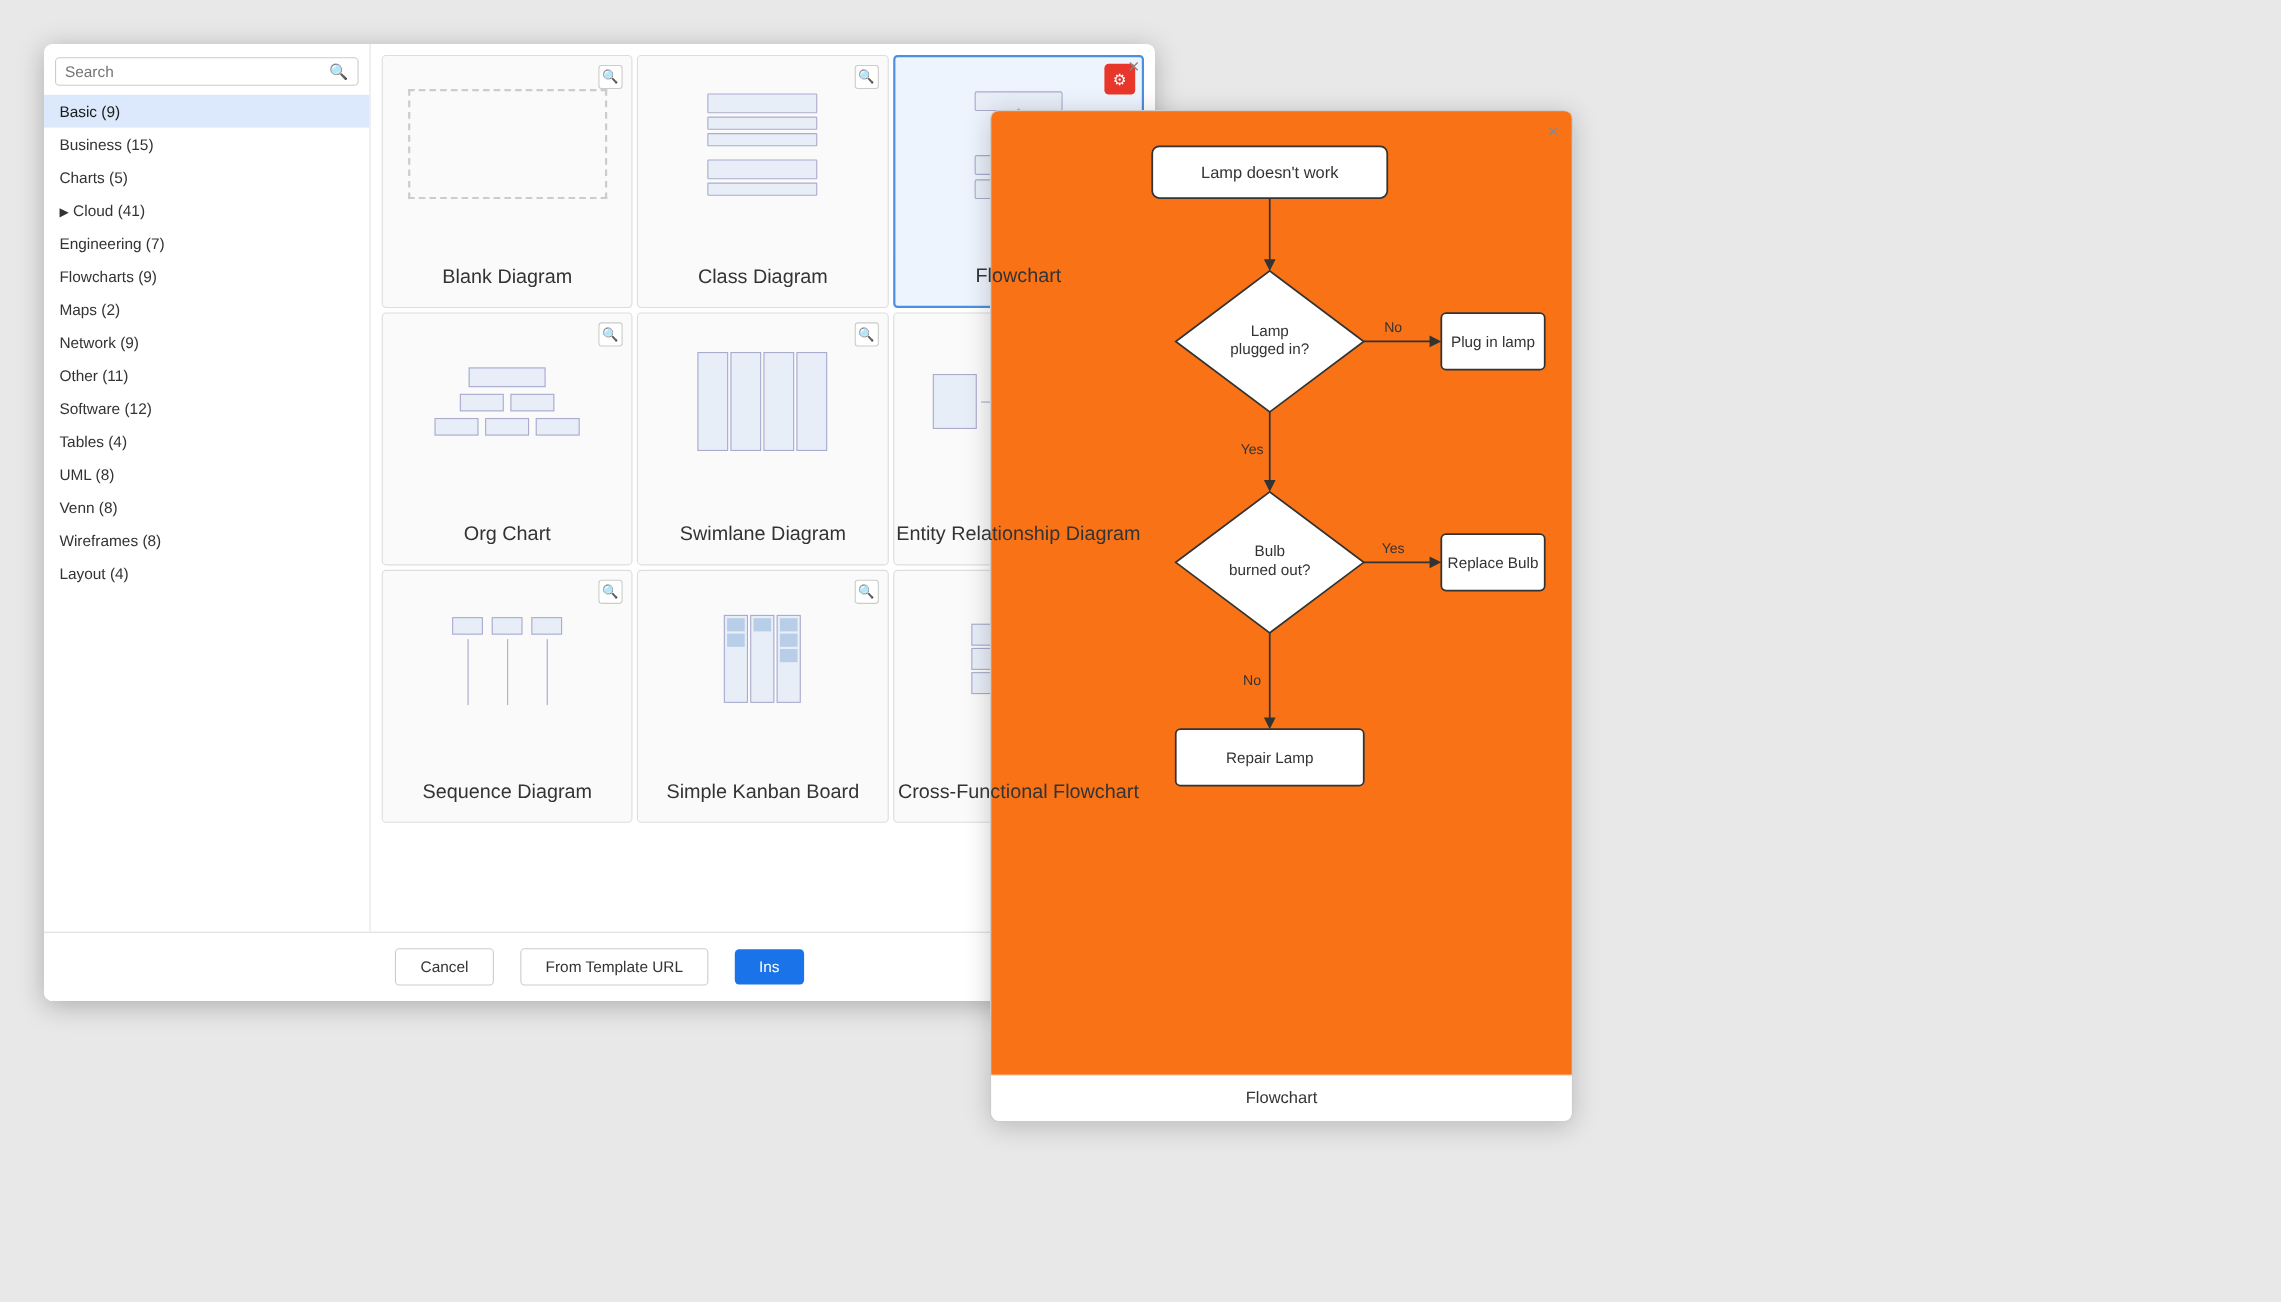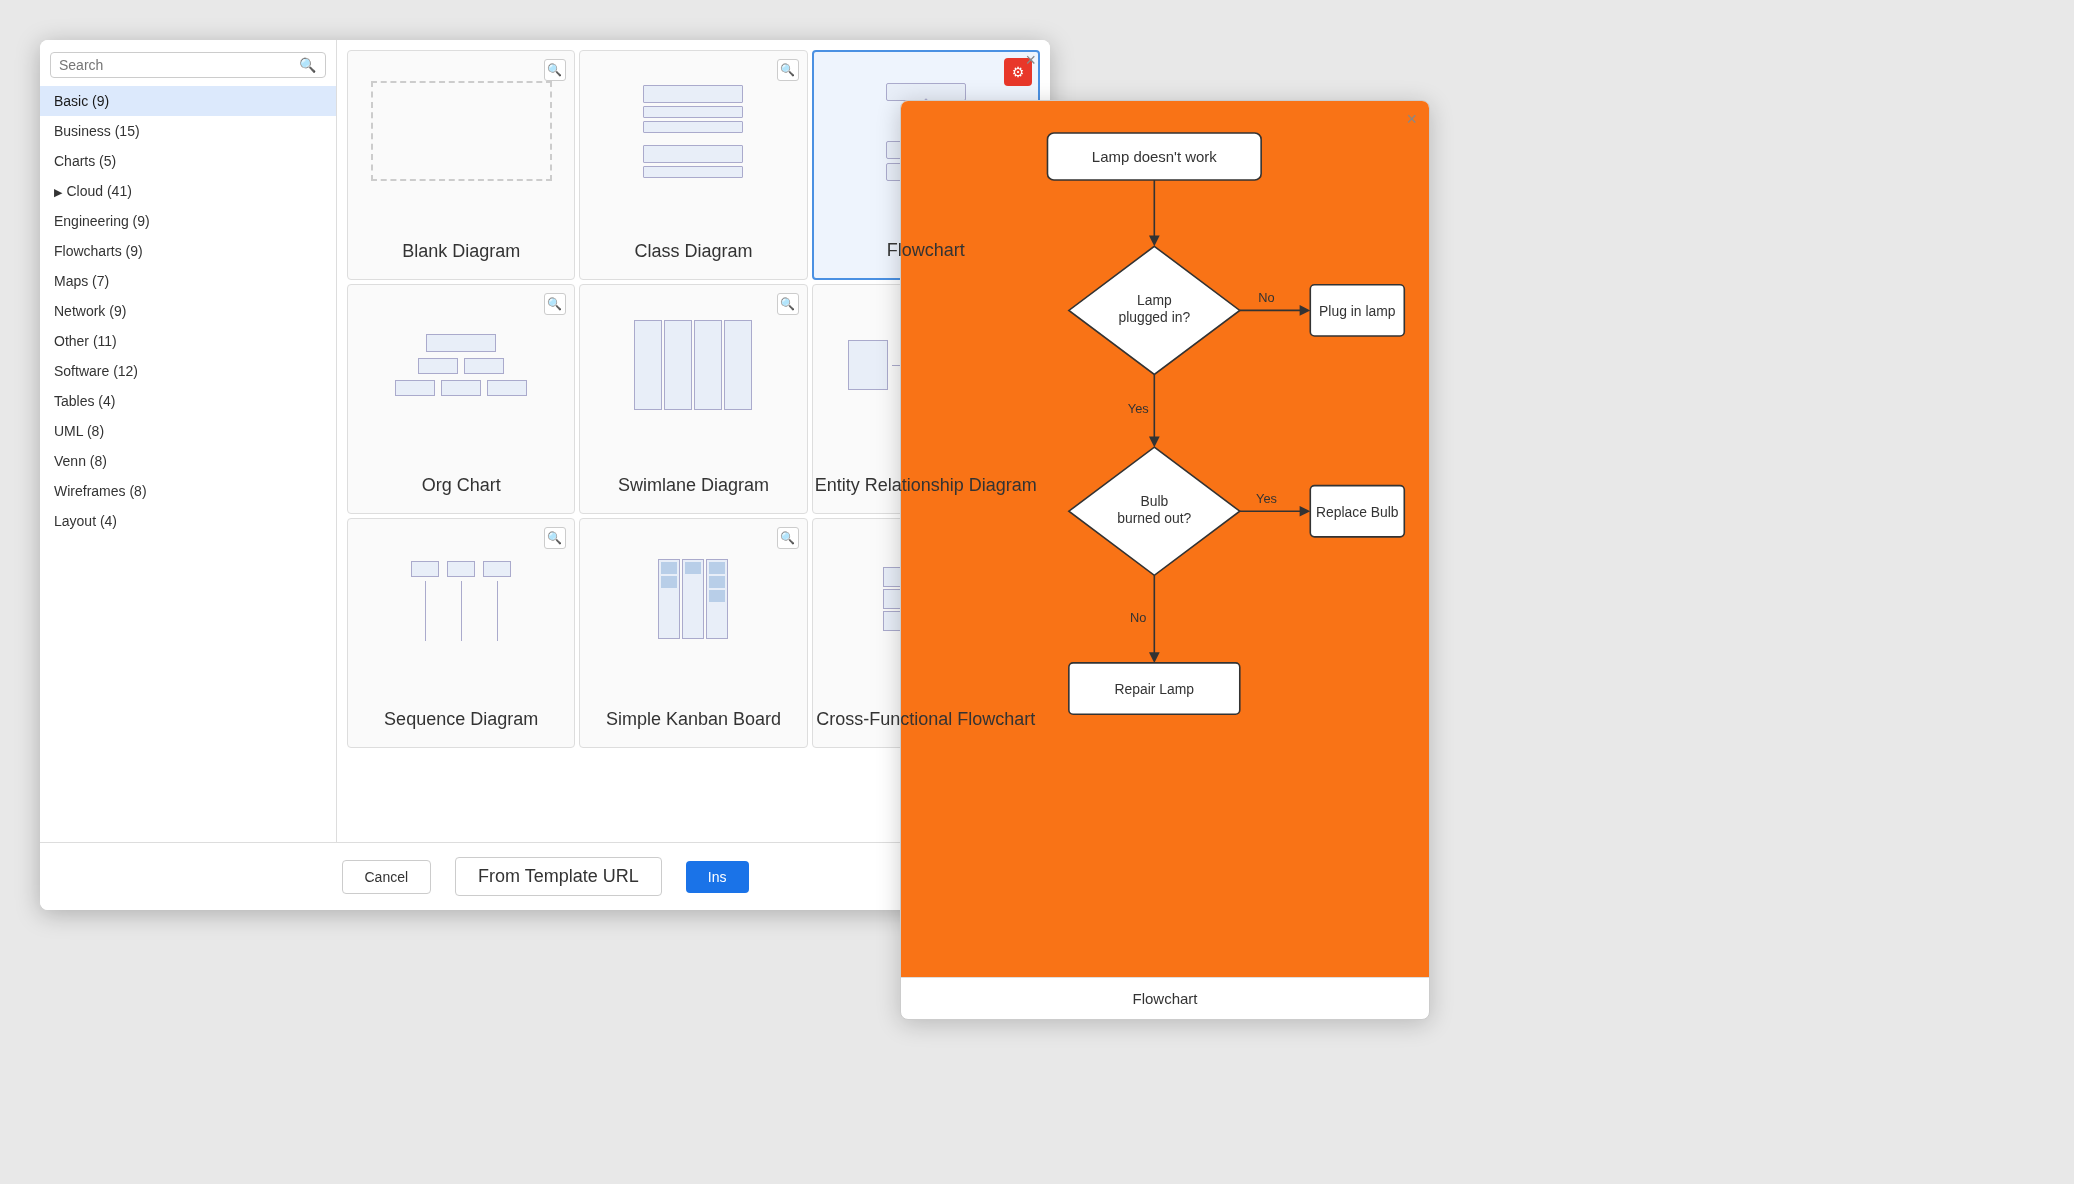--- a/index.html
+++ b/index.html
@@ -209,21 +209,21 @@
       font-size: 14px;
       cursor: pointer;
       color: #333;
     }
 
     .btn-template-url {
       padding: 8px 22px;
       border: 1px solid #ccc;
       border-radius: 4px;
       background: #fff;
-      font-size: 18px;
+      font-size: 14px;
       cursor: pointer;
       color: #333;
     }
 
     .btn-insert {
       padding: 8px 22px;
       border: none;
       border-radius: 4px;
       background: #1a73e8;
       font-size: 14px;
@@ -492,23 +492,23 @@
     <div class="sidebar">
       <div class="search-box">
         <input type="text" placeholder="Search" style="">
         <button class="search-icon-btn">🔍</button>
       </div>
       <ul class="sidebar-list" id="sidebar-list">
           <li class="sidebar-item active">Basic (9)</li>
           <li class="sidebar-item">Business (15)</li>
           <li class="sidebar-item">Charts (5)</li>
           <li class="sidebar-item"><span class="arrow">▶</span>Cloud (41)</li>
-          <li class="sidebar-item">Engineering (9)</li>
+          <li class="sidebar-item">Engineering (7)</li>
           <li class="sidebar-item">Flowcharts (9)</li>
-          <li class="sidebar-item">Maps (7)</li>
+          <li class="sidebar-item">Maps (2)</li>
           <li class="sidebar-item">Network (9)</li>
           <li class="sidebar-item">Other (11)</li>
           <li class="sidebar-item">Software (12)</li>
           <li class="sidebar-item">Tables (4)</li>
           <li class="sidebar-item">UML (8)</li>
           <li class="sidebar-item">Venn (8)</li>
           <li class="sidebar-item">Wireframes (8)</li>
           <li class="sidebar-item">Layout (4)</li>
         </ul>
     </div>

